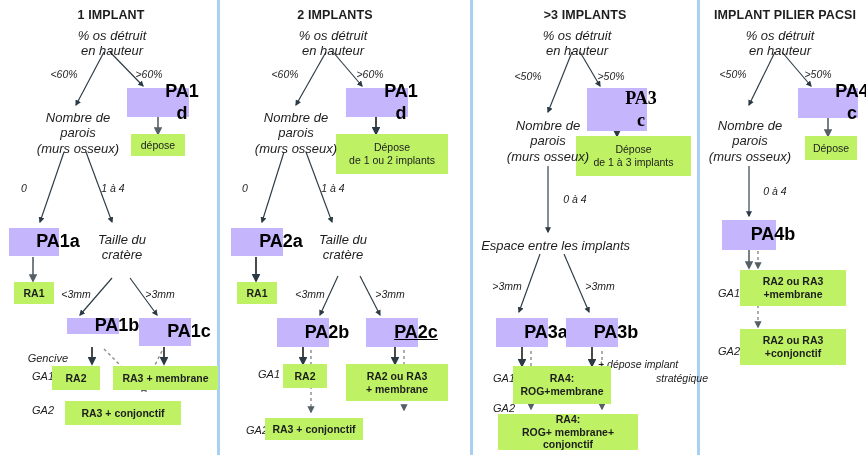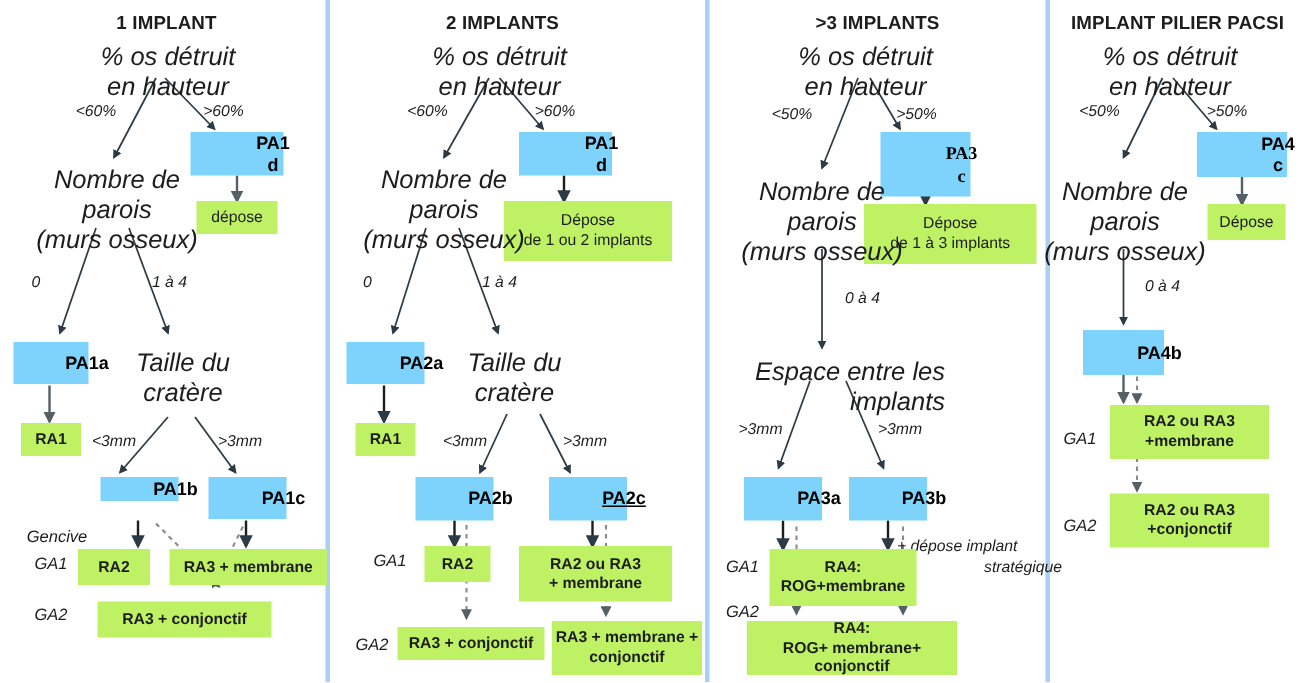--- a/index.html
+++ b/index.html
@@ -38,58 +38,58 @@
   }
   .title{
     font-weight:bold;
     font-size:12.5px;
     color:#1d1d1d;
     letter-spacing:.1px;
     white-space:nowrap;
   }
   .decision{
     font-style:italic;
-    font-size:17px;
+    font-size:13px;
     color:#1d1d1d;
   }
   .edgelabel{
     font-style:italic;
     font-size:10.5px;
     color:#1d1d1d;
     white-space:nowrap;
   }
   .sidelabel{
     font-style:italic;
     font-size:11px;
     color:#1d1d1d;
     white-space:nowrap;
-    text-align:center;
+    text-align:right;
   }
   .annot{
     font-style:italic;
     font-size:10.5px;
     color:#1d1d1d;
     text-align:left;
     line-height:1.3;
   }
   
   .box{
     position:absolute;
     box-sizing:border-box;
     display:flex;
     align-items:center;
     justify-content:center;
     text-align:center;
     line-height:1.2;
   }
   .box.orange{
-    background:#7dd3fc;
+    background:#c4b5fd;
     color:#000000;
     font-weight:bold;
-    font-size:12px;
+    font-size:18px;
     padding-left:48px;
   }
   .box.blue{
     background:#bef264;
     color:#1d1d1d;
     font-weight:bold;
     font-size:10.5px;
   }
 </style>
 </head>
@@ -247,24 +247,20 @@
 
   <div class="node sidelabel" style="left:240px;top:368px;width:40px;">GA1</div>
   <div class="node sidelabel" style="left:228px;top:424px;width:40px;">GA2</div>
 
   <div class="box blue" style="left:283px;top:364px;width:44px;height:24px;">RA2</div>
   <div class="box blue" style="left:346px;top:364px;width:102px;height:37px;flex-direction:column;">
     <div>RA2 ou RA3</div>
     <div>+ membrane</div>
   </div>
   <div class="box blue" style="left:265px;top:418px;width:98px;height:22px;">RA3 + conjonctif</div>
-  <div class="box blue" style="left:368px;top:414px;width:100px;height:36px;flex-direction:column;">
-    <div>RA3 + membrane +</div>
-    <div>conjonctif</div>
-  </div>
 
   <div class="node title" style="left:505px;top:8px;width:160px;">&gt;3 IMPLANTS</div>
   <div class="node decision" style="left:527px;top:28px;width:100px;">
     <div>% os détruit</div>
     <div>en hauteur</div>
   </div>
   <div class="node edgelabel" style="left:506px;top:70px;width:44px;">&lt;50%</div>
   <div class="node edgelabel" style="left:589px;top:70px;width:44px;">&gt;50%</div>
 
   <div class="box orange" style="left:587px;top:88px;width:60px;height:43px;font-family:Liberation Serif, serif;">PA3 c</div>

